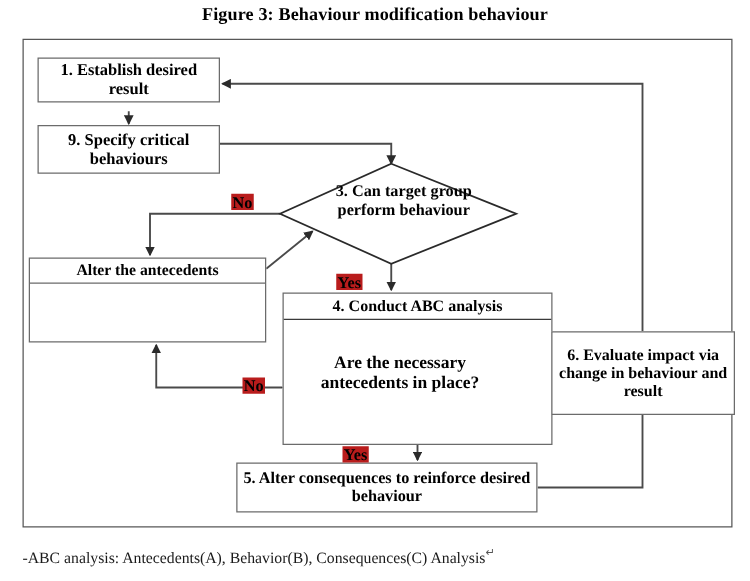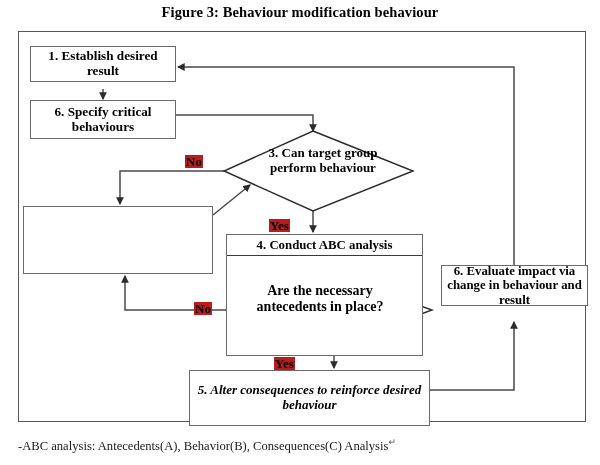--- a/index.html
+++ b/index.html
@@ -83,35 +83,35 @@
   #node-alter .alter-body {
     height: 47px;
     display: flex; align-items: center; justify-content: center;
     text-align: center;
     font-size: 12.4px; font-weight: bold; line-height: 1.18;
     padding: 0 4px;
     font-family: "Liberation Serif", "DejaVu Serif", serif;
   }
 
   #node-4 {
-    left: 226px; top: 234px; width: 197px; height: 122px;
+    left: 226px; top: 234px; width: 216px; height: 122px;
     border: 1.4px solid #6b6b6b;
     display: block;
     background: #ffffff;
   }
   #node-4 .abc-head {
     height: 20px;
     border-bottom: 1.6px solid #3a3a3a;
     display: flex; align-items: center; justify-content: center;
     font-size: 12.8px; font-weight: bold;
     font-family: "Liberation Serif", "DejaVu Serif", serif;
   }
 
-  #node-5 { left: 189px; top: 370px; width: 241px; height: 56px; font-size: 13px; font-style: italic; }
-  #node-6 { left: 441px; top: 265px; width: 147px; height: 41px; font-size: 12.8px; }
+  #node-5 { left: 189px; top: 370px; width: 241px; height: 40px; font-size: 13px; }
+  #node-6 { left: 441px; top: 265px; width: 147px; height: 67px; font-size: 12.8px; }
 
   .diamond-label {
     position: absolute;
     font-family: "Liberation Serif", "DejaVu Serif", serif;
     font-weight: bold;
     color: #000000;
     text-align: center;
     line-height: 1.15;
     pointer-events: none;
   }
@@ -187,25 +187,26 @@
     <path d="M 514 265 L 514 67 L 178 67" marker-end="url(#arrow)"></path>
   </g>
 
   <polygon points="313,131 413,171 313,211 224,171" fill="#ffffff" stroke="#2a2a2a" stroke-width="1.4"></polygon>
 
   <polygon points="334,275 432,310 334,346 227,310" fill="#ffffff" stroke="#2a2a2a" stroke-width="1.4"></polygon>
 </svg>
 
 <div class="node" id="node-1">1. Establish desired result</div>
 
-<div class="node" id="node-2">6. Specify critical behaviours</div>
+<div class="node" id="node-2">9. Specify critical behaviours</div>
 
 <div class="diamond-label" id="label-d3">3. Can target group perform behaviour</div>
 
 <div class="node" id="node-alter">
+  <div class="alter-head">Alter the antecedents</div>
 </div>
 
 <div class="node" id="node-4">
   <div class="abc-head">4. Conduct ABC analysis</div>
 </div>
 
 <div class="diamond-label" id="label-d4">Are the necessary antecedents in place?</div>
 
 <div class="node" id="node-5">5. Alter consequences to reinforce desired behaviour</div>
 

